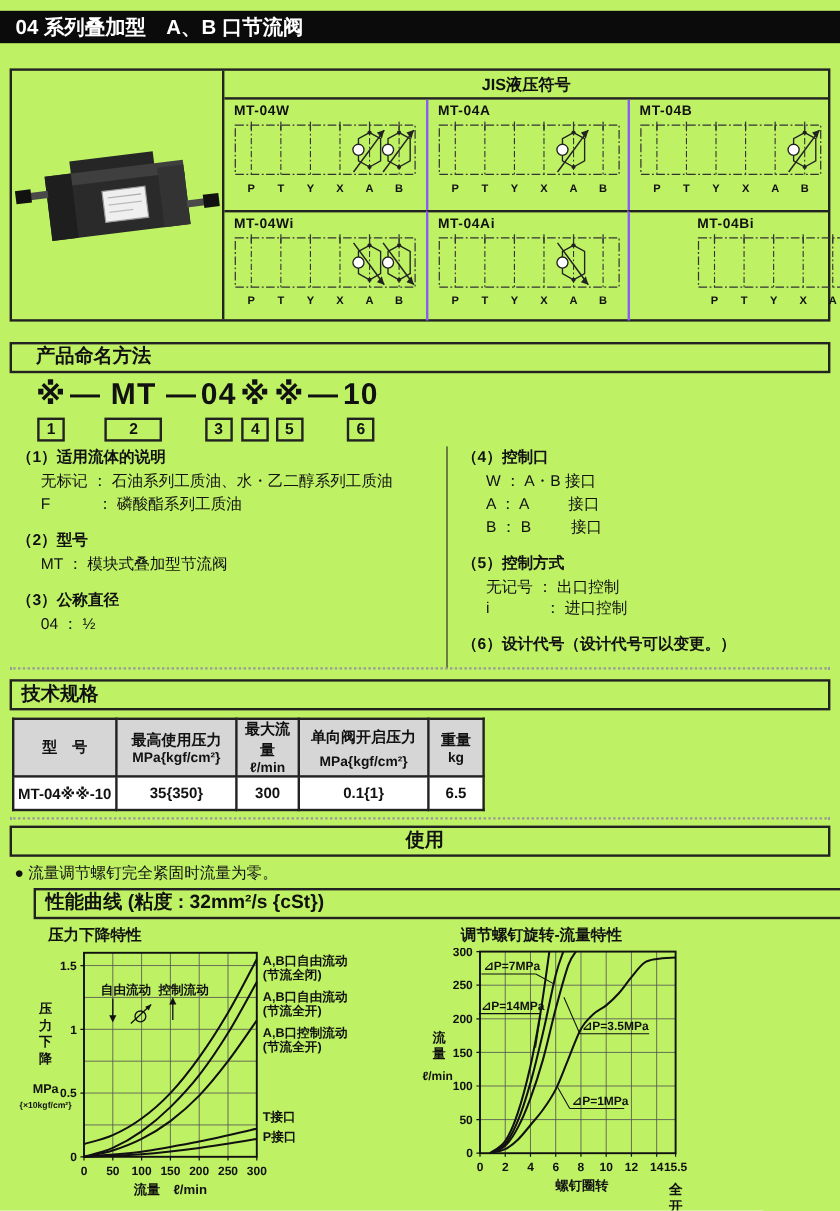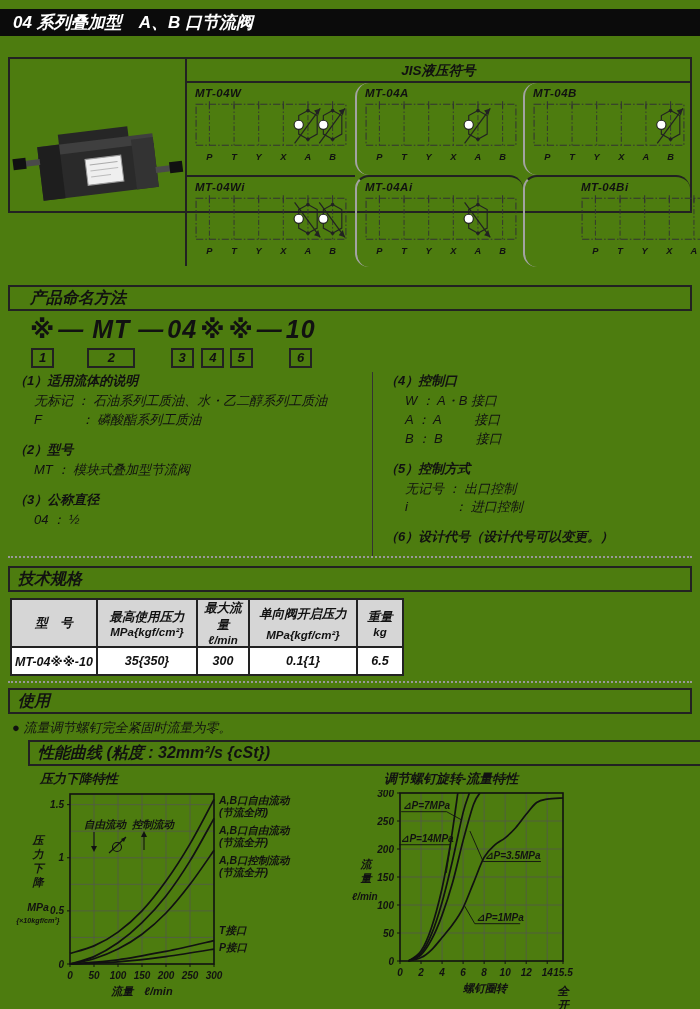--- a/index.html
+++ b/index.html
@@ -1,29 +1,29 @@
 <!DOCTYPE html>
 <html><head>
 <meta charset="utf-8">
 <style>
   html,body{margin:0;padding:0;background:#fff;}
-  .page{position:relative;width:700px;height:1009px;background:#4d7c0f;overflow:hidden;
-        font-family:"Liberation Sans","DejaVu Sans",sans-serif;color:#111;font-style:italic;}
+  .page{position:relative;width:700px;height:1009px;background:#bef264;overflow:hidden;
+        font-family:"Liberation Sans","DejaVu Sans",sans-serif;color:#111;}
   .abs{position:absolute;}
   
   .title-bar{left:0;top:9px;width:700px;height:27px;background:#0b0b0b;color:#fff;
              font-size:17px;font-weight:bold;line-height:27px;padding-left:13px;box-sizing:border-box;}
   
-  .main-frame{left:8px;top:57px;width:684px;height:156px;border:2px solid #222;box-sizing:border-box;}
+  .main-frame{left:8px;top:57px;width:684px;height:211px;border:2px solid #222;box-sizing:border-box;}
   .photo-cell{left:0;top:0;width:177px;height:207px;border-right:2px solid #222;box-sizing:border-box;}
   .jis-title{left:177px;top:0;width:503px;height:24px;border-bottom:2px solid #222;box-sizing:border-box;
              text-align:center;font-weight:bold;font-size:13.5px;line-height:23px;}
   .sym-cell{box-sizing:border-box;width:168px;height:92px;}
   .sym-cell .lbl{font-size:11.5px;font-weight:bold;margin:4px 0 0 8px;letter-spacing:.5px;}
-  .bl{border-left:2px solid #a3a3a3;border-radius:14px;} .bt{border-top:2px solid #222;}
+  .bl{border-left:2px solid #8b5cf6;} .bt{border-top:2px solid #222;}
   .jis-svg{display:block;margin:2px 0 0 6px;}
   .port{font-size:9px;font-weight:bold;}
   
   .sec-box{left:8px;width:684px;height:26px;border:2px solid #222;box-sizing:border-box;
            font-size:16px;font-weight:bold;line-height:22px;padding-left:8px;}
   
   .code-row{left:30px;top:316px;display:flex;align-items:flex-start;}
   .code-part{display:flex;flex-direction:column;align-items:center;margin-right:3px;}
   .code-part .t{font-size:25px;font-weight:bold;line-height:26px;letter-spacing:1px;}
   .code-part .n{margin-top:6px;border:2px solid #222;font-size:13px;font-weight:bold;
@@ -381,21 +381,21 @@
         <td>35{350}</td>
         <td>300</td>
         <td>0.1{1}</td>
         <td>6.5</td>
       </tr>
     </tbody>
   </table>
 
   <div class="abs dotsep" style="top:681px;"></div>
 
-  <div class="abs sec-box" style="top:688px;">使用</div>
+  <div class="abs sec-box" style="top:688px;text-align:center;">使用</div>
   <div class="abs usage-note">● 流量调节螺钉完全紧固时流量为零。</div>
 
   <div class="abs sec-box" style="top:740px;margin-left:20px;">性能曲线  (粘度 : 32mm²/s {cSt})</div>
   <div class="abs chart-title" style="left:12px;top:770px;">压力下降特性</div>
   <div class="abs chart-title" style="left:356px;top:770px;">调节螺钉旋转-流量特性</div>
   <svg id="chart-svg-0" class="abs" style="left:8px;top:790px;" width="342" height="219">
       <line x1="86" y1="4" x2="86" y2="174" stroke="#555" stroke-width="0.7"></line>
       <line x1="110" y1="4" x2="110" y2="174" stroke="#555" stroke-width="0.7"></line>
       <line x1="134" y1="4" x2="134" y2="174" stroke="#555" stroke-width="0.7"></line>
       <line x1="158" y1="4" x2="158" y2="174" stroke="#555" stroke-width="0.7"></line>

